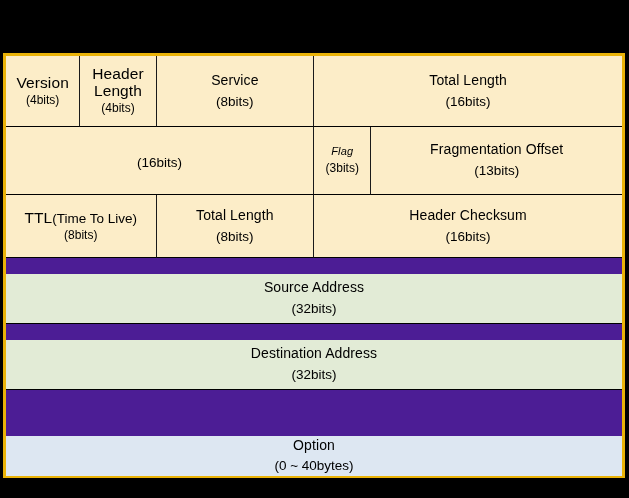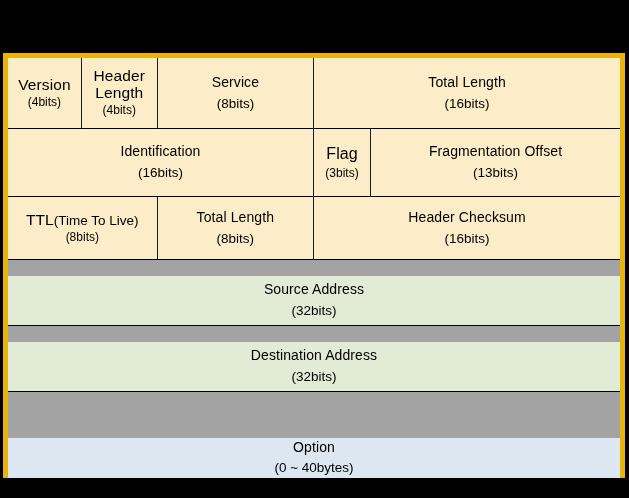--- a/index.html
+++ b/index.html
@@ -15,22 +15,22 @@
     -webkit-font-smoothing: antialiased;
   }
 
   #diagram {
     position: absolute;
     left: 3px;
     top: 53px;
     width: 622px;
     height: 425px;
     box-sizing: border-box;
-    border: 5px solid #eab308;
-    background: #a3a3a3;
+    border: 3px solid #eab308;
+    background: #4c1d95;
     display: flex;
     flex-direction: column;
   }
 
   .row {
     display: flex;
     width: 100%;
     box-sizing: border-box;
     flex: none;
   }
@@ -66,21 +66,21 @@
     letter-spacing: 0;
   }
   .bits {
     font-size: 13.5px;
     line-height: 1.15;
     margin-top: 5px;
     white-space: nowrap;
   }
   .t-md  { font-size: 15.5px; }
   .t-md + .bits { font-size: 12px; margin-top: 3px; }
-  .t-flag { font-size: 16px; }
+  .t-flag { font-size: 11px; font-style: italic; }
   .t-flag + .bits { font-size: 12px; margin-top: 4px; }
 
   .two-line { line-height: 1.05; }
 
   
   .r1 { height: 71px; }
   .r2 { height: 68px; }
   .r3 { height: 63px; justify-content: flex-end; }
   .r4 { height: 66px; }
   .r5 { height: 66px; }
@@ -124,21 +124,20 @@
       <div class="bits">(8bits)</div>
     </div>
     <div class="cell fill-cream c-tlen16">
       <div class="title">Total Length</div>
       <div class="bits">(16bits)</div>
     </div>
   </div>
 
   <div class="row r2">
     <div class="cell fill-cream c-ident">
-      <div class="title">Identification</div>
       <div class="bits">(16bits)</div>
     </div>
     <div class="cell fill-cream c-flag">
       <div class="title t-flag">Flag</div>
       <div class="bits">(3bits)</div>
     </div>
     <div class="cell fill-cream c-frag">
       <div class="title">Fragmentation Offset</div>
       <div class="bits">(13bits)</div>
     </div>

